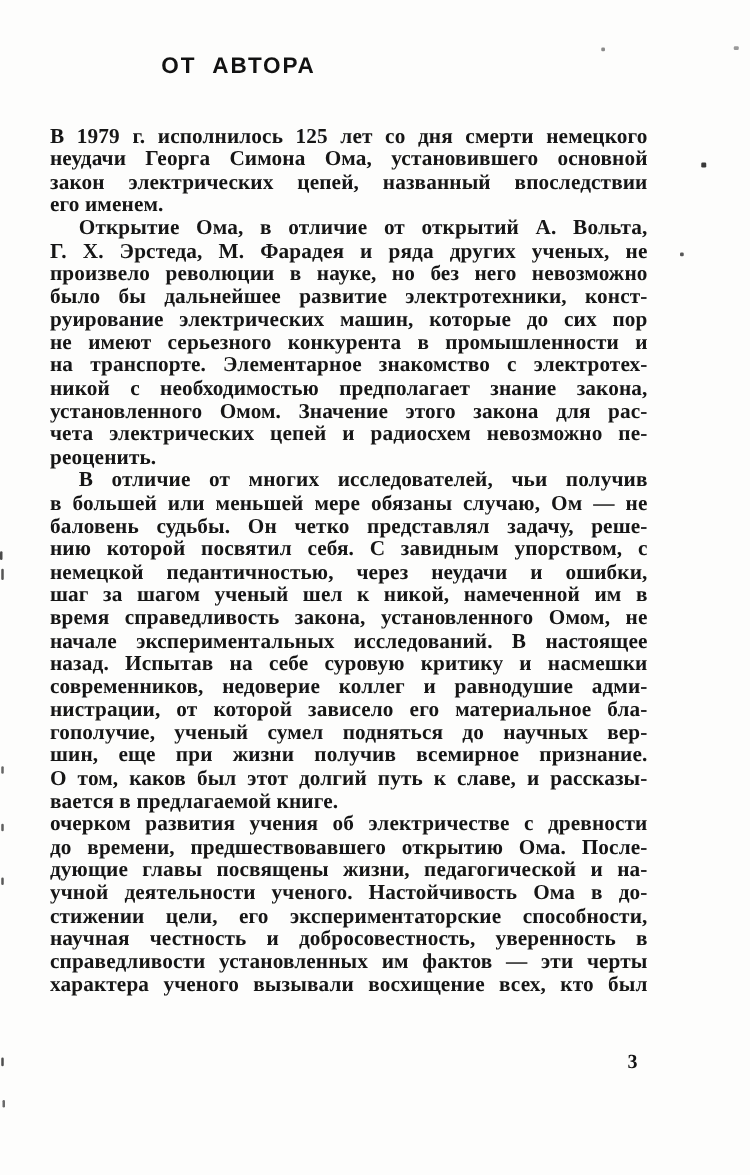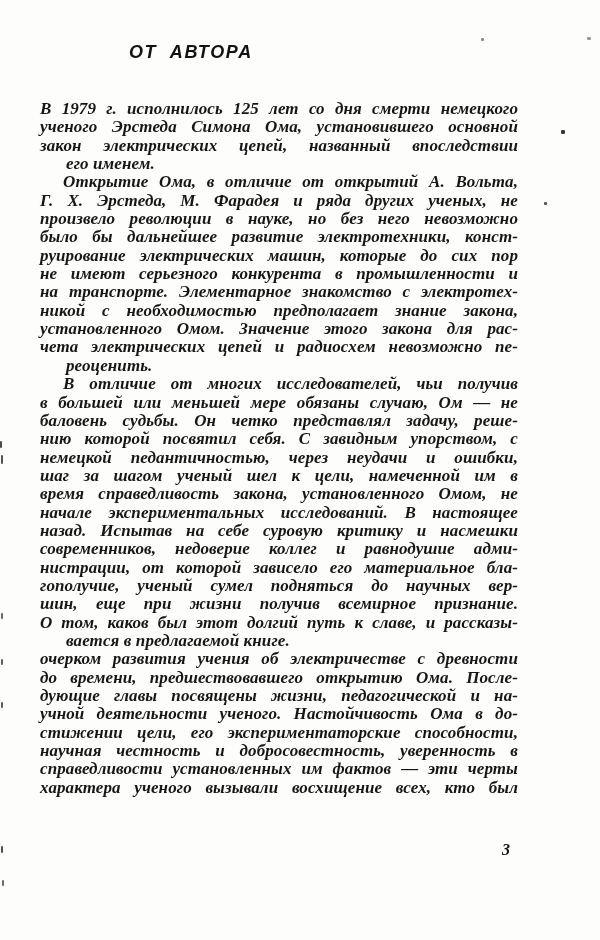--- a/index.html
+++ b/index.html
@@ -10,21 +10,20 @@
     width: 600px;
     height: 940px;
     position: relative;
     background: #fdfdfc;
     overflow: hidden;
     font-family: "Liberation Serif", "DejaVu Serif", serif;
   }
   .page {
     position: absolute;
     inset: 0;
-    font-style: italic;
   }
   .heading {
     position: absolute;
     left: 129px;
     top: 42px;
     font-family: "Liberation Sans", "DejaVu Sans", sans-serif;
     font-weight: bold;
     font-size: 18px;
     letter-spacing: 1.6px;
     word-spacing: 6px;
@@ -44,21 +43,20 @@
   }
   .line {
     text-align: justify;
     text-align-last: justify;
     white-space: normal;
     height: 18.35px;
     overflow: visible;
   }
   .line.para-end {
     text-align-last: left;
-    margin-left: 26px;
   }
   .line.indent {
     text-indent: 23px;
   }
   .page-number {
     position: absolute;
     left: 502px;
     top: 841px;
     font-size: 16px;
     font-weight: bold;
@@ -83,40 +81,40 @@
 </style>
 </head>
 <body>
 
 <div class="page">
 
   <div class="heading">ОТ АВТОРА</div>
 
   <div class="text-block">
       <div class="line">В 1979 г. исполнилось 125 лет со дня смерти немецкого</div>
-      <div class="line">ученого Эрстеда Симона Ома, установившего основной</div>
+      <div class="line">неудачи Георга Симона Ома, установившего основной</div>
       <div class="line">закон электрических цепей, названный впоследствии</div>
       <div class="line para-end">его именем.</div>
       <div class="line indent">Открытие Ома, в отличие от открытий А. Вольта,</div>
       <div class="line">Г. Х. Эрстеда, М. Фарадея и ряда других ученых, не</div>
       <div class="line">произвело революции в науке, но без него невозможно</div>
       <div class="line">было бы дальнейшее развитие электротехники, конст-</div>
       <div class="line">руирование электрических машин, которые до сих пор</div>
       <div class="line">не имеют серьезного конкурента в промышленности и</div>
       <div class="line">на транспорте. Элементарное знакомство с электротех-</div>
       <div class="line">никой с необходимостью предполагает знание закона,</div>
       <div class="line">установленного Омом. Значение этого закона для рас-</div>
       <div class="line">чета электрических цепей и радиосхем невозможно пе-</div>
       <div class="line para-end">реоценить.</div>
       <div class="line indent">В отличие от многих исследователей, чьи получив</div>
       <div class="line">в большей или меньшей мере обязаны случаю, Ом — не</div>
       <div class="line">баловень судьбы. Он четко представлял задачу, реше-</div>
       <div class="line">нию которой посвятил себя. С завидным упорством, с</div>
       <div class="line">немецкой педантичностью, через неудачи и ошибки,</div>
-      <div class="line">шаг за шагом ученый шел к цели, намеченной им в</div>
+      <div class="line">шаг за шагом ученый шел к никой, намеченной им в</div>
       <div class="line">время справедливость закона, установленного Омом, не</div>
       <div class="line">начале экспериментальных исследований. В настоящее</div>
       <div class="line">назад. Испытав на себе суровую критику и насмешки</div>
       <div class="line">современников, недоверие коллег и равнодушие адми-</div>
       <div class="line">нистрации, от которой зависело его материальное бла-</div>
       <div class="line">гополучие, ученый сумел подняться до научных вер-</div>
       <div class="line">шин, еще при жизни получив всемирное признание.</div>
       <div class="line">О том, каков был этот долгий путь к славе, и рассказы-</div>
       <div class="line para-end">вается в предлагаемой книге.</div>
       <div class="line">очерком развития учения об электричестве с древности</div>

